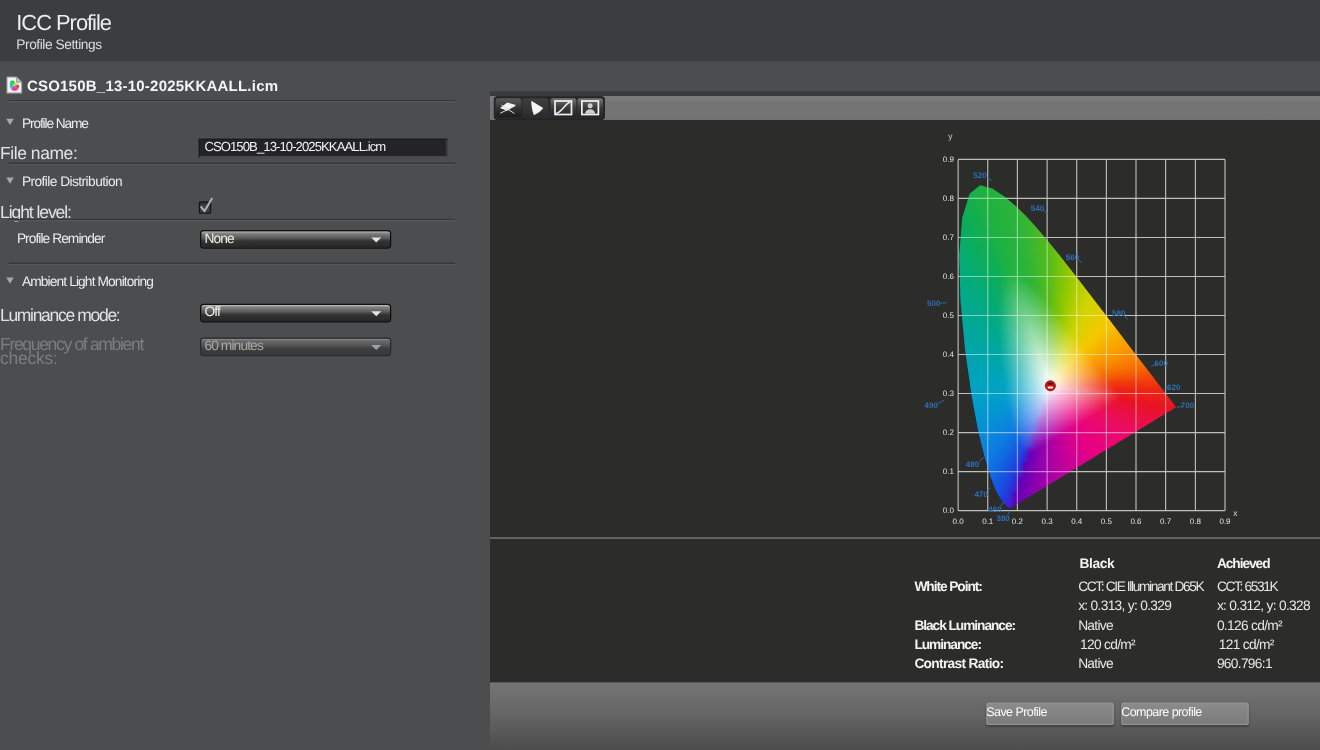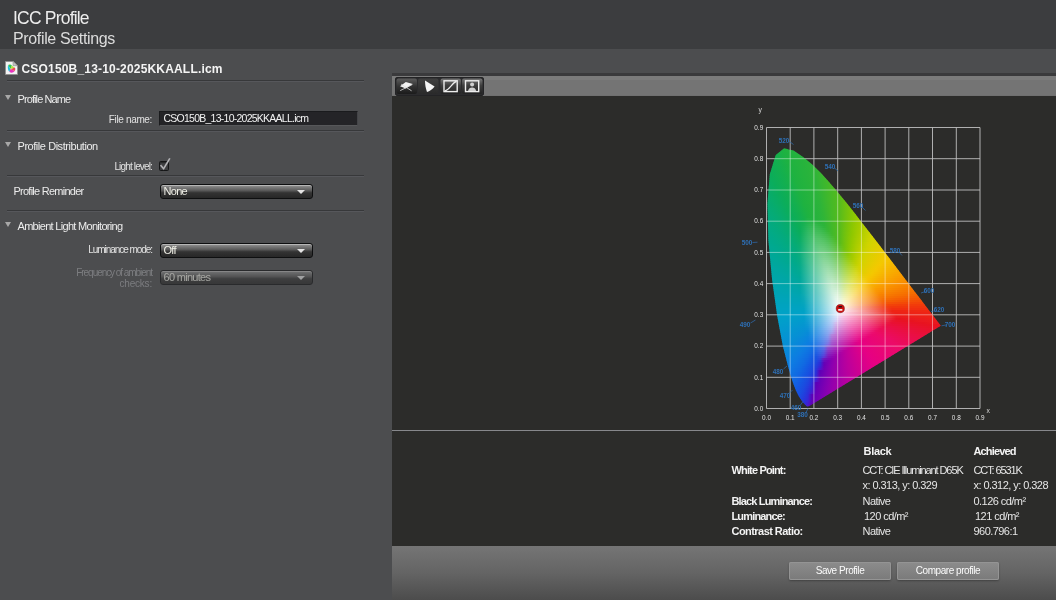--- a/index.html
+++ b/index.html
@@ -1,35 +1,35 @@
 <!DOCTYPE html>
 <html><head><meta charset="utf-8"><title>ICC Profile</title><style>
 *{margin:0;padding:0;box-sizing:border-box}
 html,body{width:1056px;height:600px;overflow:hidden}
 body{background:#4c4d4f;font-family:"Liberation Sans",sans-serif;position:relative}
 .abs{position:absolute}
 .hdr{left:0;top:0;width:1056px;height:49px;background:#3c3d3f}
 .h1{left:13px;top:7.5px;font-size:17.5px;color:#ededed;letter-spacing:-0.8px}
-.h2{left:13px;top:29.5px;font-size:16px;color:#dcdcdc;letter-spacing:-0.35px}
+.h2{left:13px;top:29.5px;font-size:11px;color:#dcdcdc;letter-spacing:-0.35px}
 .ttl{left:21.5px;top:62px;font-size:12px;font-weight:bold;color:#f4f4f4;letter-spacing:0.18px}
 .sep{left:7px;width:357px;height:2px;background:linear-gradient(#37383a 50%,#56575b 50%)}
 .tri{width:0;height:0;border-left:3.6px solid transparent;border-right:3.6px solid transparent;border-top:5.6px solid #a8a8a8}
 .sect{font-size:11px;font-weight:normal;color:#ececec;letter-spacing:-0.45px}
-.lbl{font-size:10px;color:#e2e2e2;width:152px;left:0;text-align:right;letter-spacing:-0.35px}
+.lbl{font-size:14px;color:#e2e2e2;width:152px;left:0;text-align:left;letter-spacing:-0.35px}
 .inp{left:158.5px;top:111px;width:199px;height:15px;background:#242427;border:1px solid #1a1b1d;border-bottom-color:#57585a;border-right-color:#444548;color:#f2f2f2;font-size:10.5px;letter-spacing:-0.75px;line-height:13px;padding-left:4px}
 .dd{left:159.5px;width:153px;height:15px;border:1px solid #0e0f10;border-radius:3px;background:linear-gradient(180deg,#969696 0%,#7a7a7a 18%,#5a5a5a 42%,#333333 60%,#272727 100%);box-shadow:inset 0 1px 0 rgba(255,255,255,.35);color:#efefe6;font-size:11px;letter-spacing:-0.3px;line-height:13.5px;padding-left:3px;letter-spacing:-0.7px}
 .dd .ar{position:absolute;right:6.5px;top:5.2px;width:0;height:0;border-left:4px solid transparent;border-right:4px solid transparent;border-top:4.4px solid #e4e4e4}
 .cb{left:158.5px;top:160.5px;width:10.5px;height:10.5px;background:#3e3f41;border:1px solid #151617;border-radius:1.5px;box-shadow:inset 0 1px 1px rgba(0,0,0,.4)}
 .tbar{left:392px;top:72.5px;width:664px;height:25px;background:linear-gradient(#3a3a3c 0 14%,#7b7b7b 14% 30%,#747474 30% 88%,#5e5e5e)}
 .bgrp{left:394.5px;top:77px;width:89px;height:18.5px;background:#2b2b2d;border-radius:3px;box-shadow:inset 0 0 0 1px #232325,0 1px 0 rgba(255,255,255,.15)}
 .plot{left:392px;top:95.5px;width:664px;height:334.5px;background:#2c2c2a}
 .sepr{left:392px;top:430px;width:664px;height:1px;background:#87888c}
 .tbl{left:392px;top:431px;width:664px;height:114.5px;background:#2c2c2a}
 .bbar{left:392px;top:545.5px;width:664px;height:54.5px;background:linear-gradient(#757575,#646464 50%,#4c4c4c)}
-.btn{top:562px;width:102px;height:18px;background:linear-gradient(#8c8c8c,#7a7a7a);border-radius:2px;box-shadow:inset 0 0 0 1px #949494,0 1px 2px rgba(0,0,0,.3);color:#fbfbfb;font-size:10px;letter-spacing:-0.45px;text-align:center;line-height:18px}
+.btn{top:562px;width:102px;height:18px;background:linear-gradient(#8c8c8c,#7a7a7a);border-radius:2px;box-shadow:inset 0 0 0 1px #949494,0 1px 2px rgba(0,0,0,.3);color:#fbfbfb;font-size:10px;letter-spacing:-0.45px;line-height:18px}
 .tl{font-size:11px;font-weight:bold;color:#f3f3f3;letter-spacing:-0.85px}
 .tv{font-size:11px;color:#e6e6e6;letter-spacing:-0.55px}
 .dim{color:#7c7d80}
 </style></head><body>
 <div class="abs hdr"></div>
 <div class="abs h1">ICC Profile</div>
 <div class="abs h2">Profile Settings</div>
 
 <svg class="abs" style="left:4.5px;top:61px" width="13" height="14" viewBox="0 0 13 14">
 <path d="M0.5,0.5 h7.6 l4.4,4.2 v8.8 h-12 Z" fill="#f3f3f3" stroke="#909090" stroke-width="0.9"></path>

